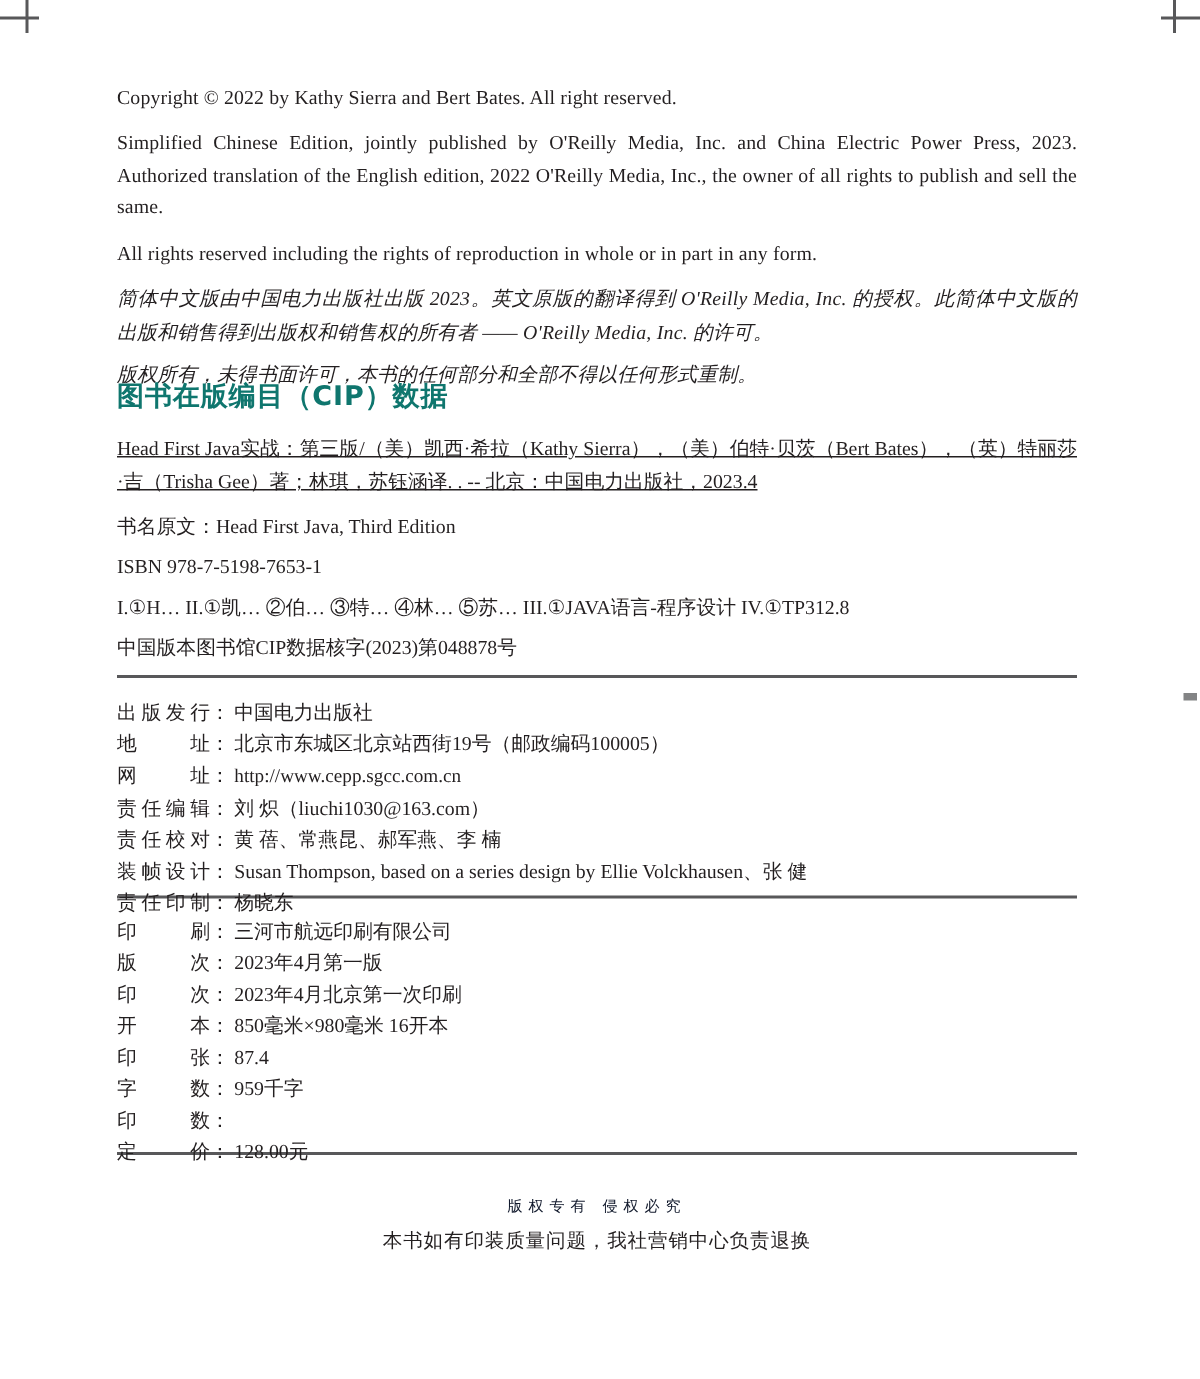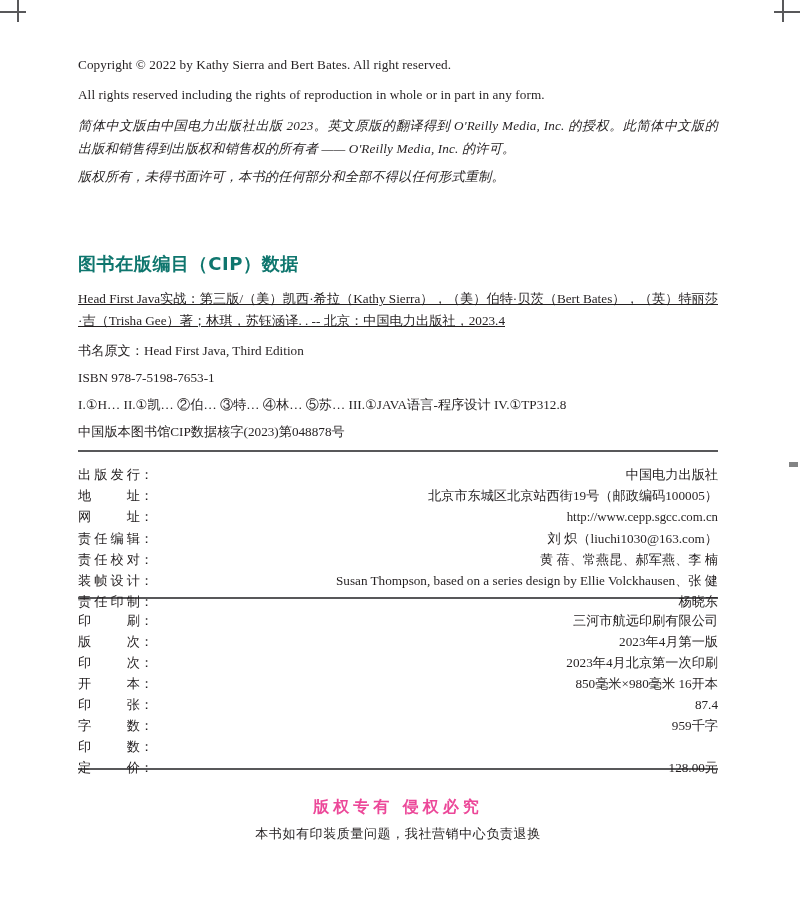--- a/index.html
+++ b/index.html
@@ -148,38 +148,38 @@
     width: 62px;
     flex: 0 0 62px;
     display: flex;
     justify-content: space-between;
   }
   .row .label span { display: inline-block; }
   .row .colon {
     flex: 0 0 auto;
     padding-right: 3px;
   }
-  .row .value { flex: 1 1 auto; text-align: right; }
+  .row .value { flex: 1 1 auto; }
   .row .value.latin { font-size: 12.8px; }
 
   
   .block-footer {
     position: absolute;
     left: 0;
     top: 797px;
     width: 640px;
     text-align: center;
   }
   .footer-slogan {
     font-family: "DejaVu Sans", "Liberation Sans", sans-serif;
-    font-weight: bold;
-    font-size: 16px;
+    font-weight: normal;
+    font-size: 10px;
     letter-spacing: 4px;
     margin: 0 0 7px 0;
-    color: #ec4899;
+    color: #0f172a;
   }
   .footer-note {
     font-size: 13px;
     letter-spacing: 0.6px;
     margin: 0;
   }
 </style>
 </head>
 <body>
 
@@ -190,20 +190,21 @@
 <div class="crop-mark" id="crop-tr">
   <div class="h"></div>
   <div class="v"></div>
 </div>
 <div id="edge-mark"></div>
 
 <div class="page">
 
   <div class="block-copyright">
     <p class="para">Copyright © 2022 by Kathy Sierra and Bert Bates. All right reserved.</p>
+    <p class="para">Simplified Chinese Edition, jointly published by O'Reilly Media, Inc. and China Electric Power Press, 2023. Authorized translation of the English edition, 2022 O'Reilly Media, Inc., the owner of all rights to publish and sell the same.</p>
     <p class="para">All rights reserved including the rights of reproduction in whole or in part in any form.</p>
     <p class="cn-italic">简体中文版由中国电力出版社出版 2023。英文原版的翻译得到 O'Reilly Media, Inc. 的授权。此简体中文版的出版和销售得到出版权和销售权的所有者 —— O'Reilly Media, Inc. 的许可。</p>
     <p class="cn-italic">版权所有，未得书面许可，本书的任何部分和全部不得以任何形式重制。</p>
   </div>
 
   <div class="block-cip">
     <h2 class="cip-heading">图书在版编目（CIP）数据</h2>
     <p class="cip-body">Head First Java实战：第三版/（美）凯西·希拉（Kathy Sierra），（美）伯特·贝茨（Bert Bates），（英）特丽莎·吉（Trisha Gee）著；林琪，苏钰涵译. . -- 北京：中国电力出版社，2023.4</p>
     <p class="cip-line">书名原文：Head First Java, Third Edition</p>
     <p class="cip-line">ISBN 978-7-5198-7653-1</p>

